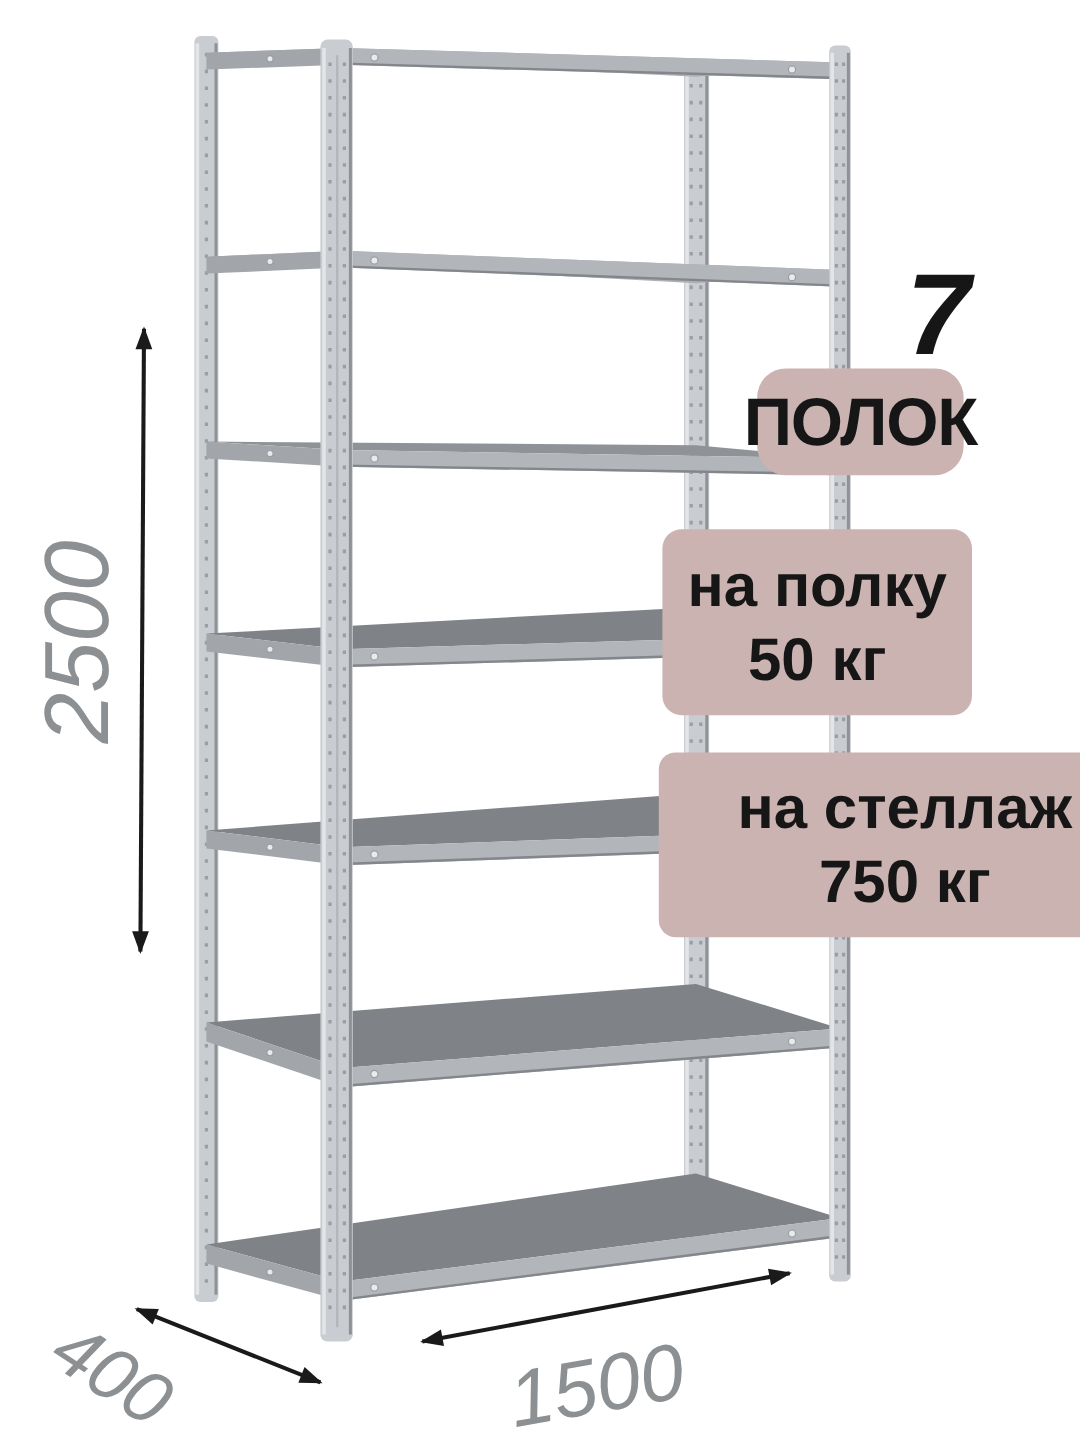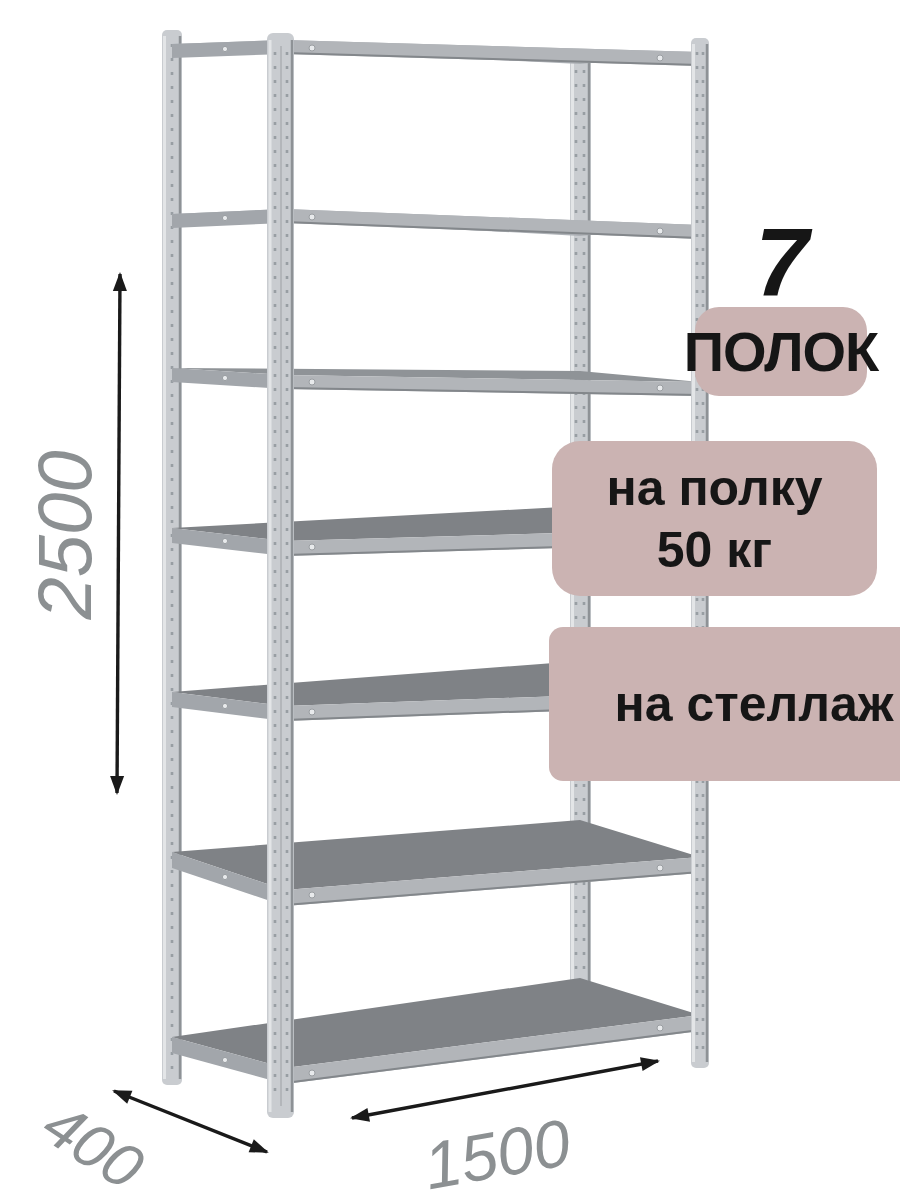--- a/index.html
+++ b/index.html
@@ -38,22 +38,22 @@
   .count-number{
     position:absolute;left:722px;top:213px;width:120px;height:100px;
     display:flex;align-items:center;justify-content:center;
     font-size:96px;font-weight:700;font-style:italic;color:var(--badge-text,#161616);
   }
   .badge{
     position:absolute;background:var(--badge-bg,#cbb3b2);color:var(--badge-text,#161616);
     display:flex;flex-direction:column;align-items:center;justify-content:center;
     font-weight:700;text-align:center;
   }
-  #badge-count{left:695px;top:307px;width:172px;height:89px;border-radius:24px;font-size:56px;letter-spacing:-1px;}
-  #badge-shelf{left:552px;top:441px;width:325px;height:155px;border-radius:28px;font-size:50px;line-height:62px;}
+  #badge-count{left:631px;top:307px;width:172px;height:89px;border-radius:24px;font-size:56px;letter-spacing:-1px;}
+  #badge-shelf{left:552px;top:441px;width:258px;height:155px;border-radius:16px;font-size:50px;line-height:62px;}
   #badge-rack{left:549px;top:627px;width:330px;height:154px;border-radius:14px;font-size:50px;line-height:62px;padding-left:40px;}
 </style>
 </head>
 <body>
 
 <div class="stage">
 
   <svg width="900" height="1200" viewBox="0 0 900 1200">
 
     <g>
@@ -180,15 +180,16 @@
     <span>ПОЛОК</span>
   </div>
 
   <div class="badge" id="badge-shelf">
     <span>на полку</span>
     <span>50 кг</span>
   </div>
 
   <div class="badge" id="badge-rack">
     <span>на стеллаж</span>
+    <span>750 кг</span>
   </div>
 
 </div>
 
 </body></html>

